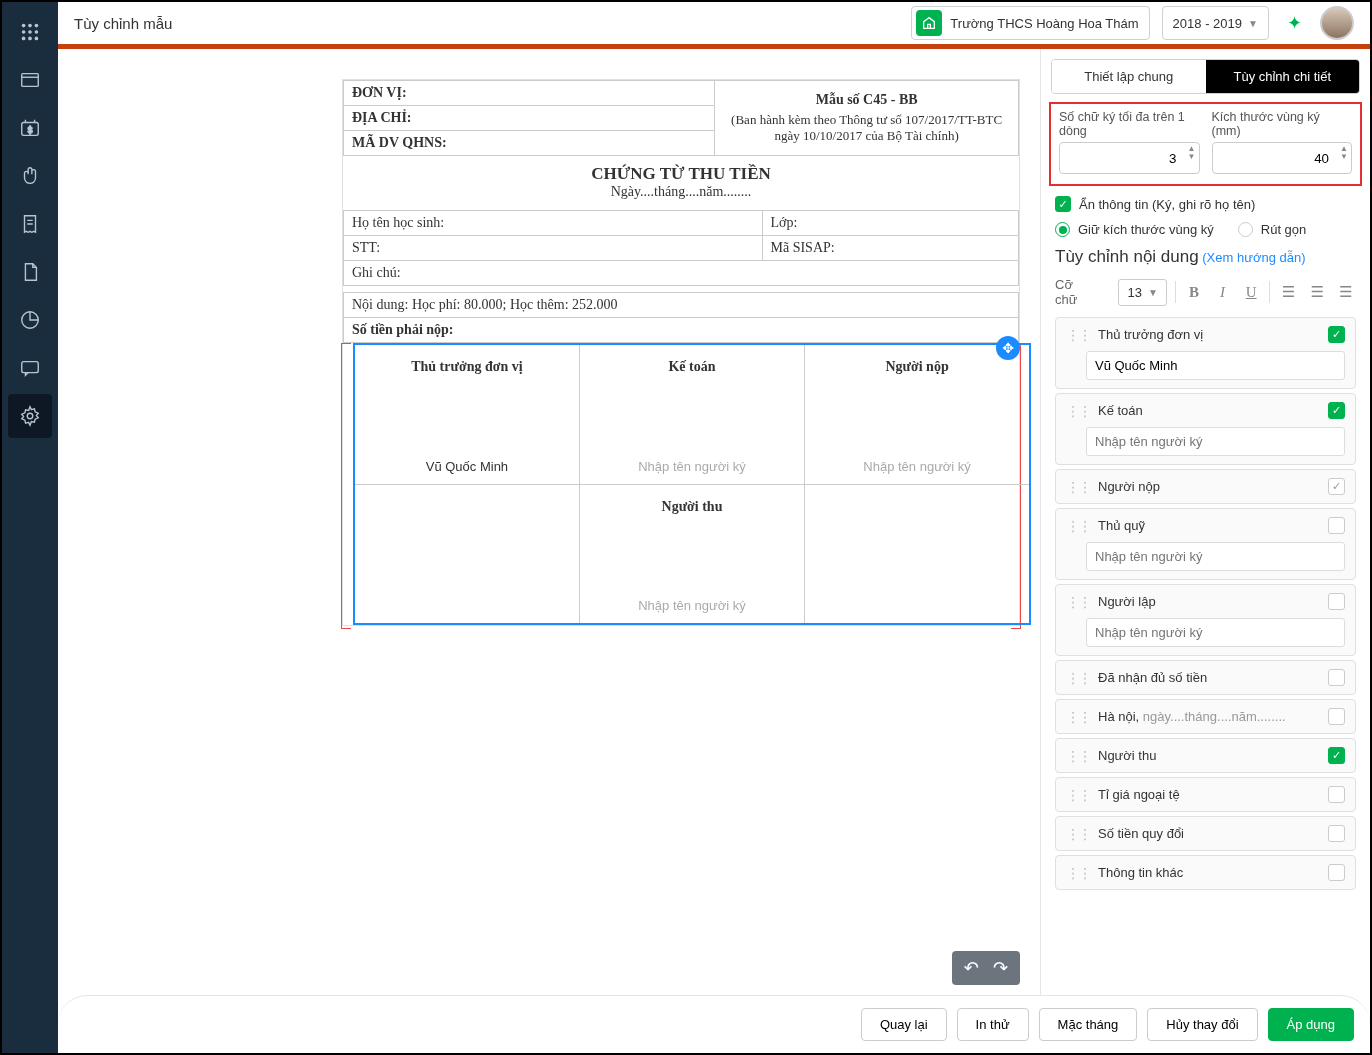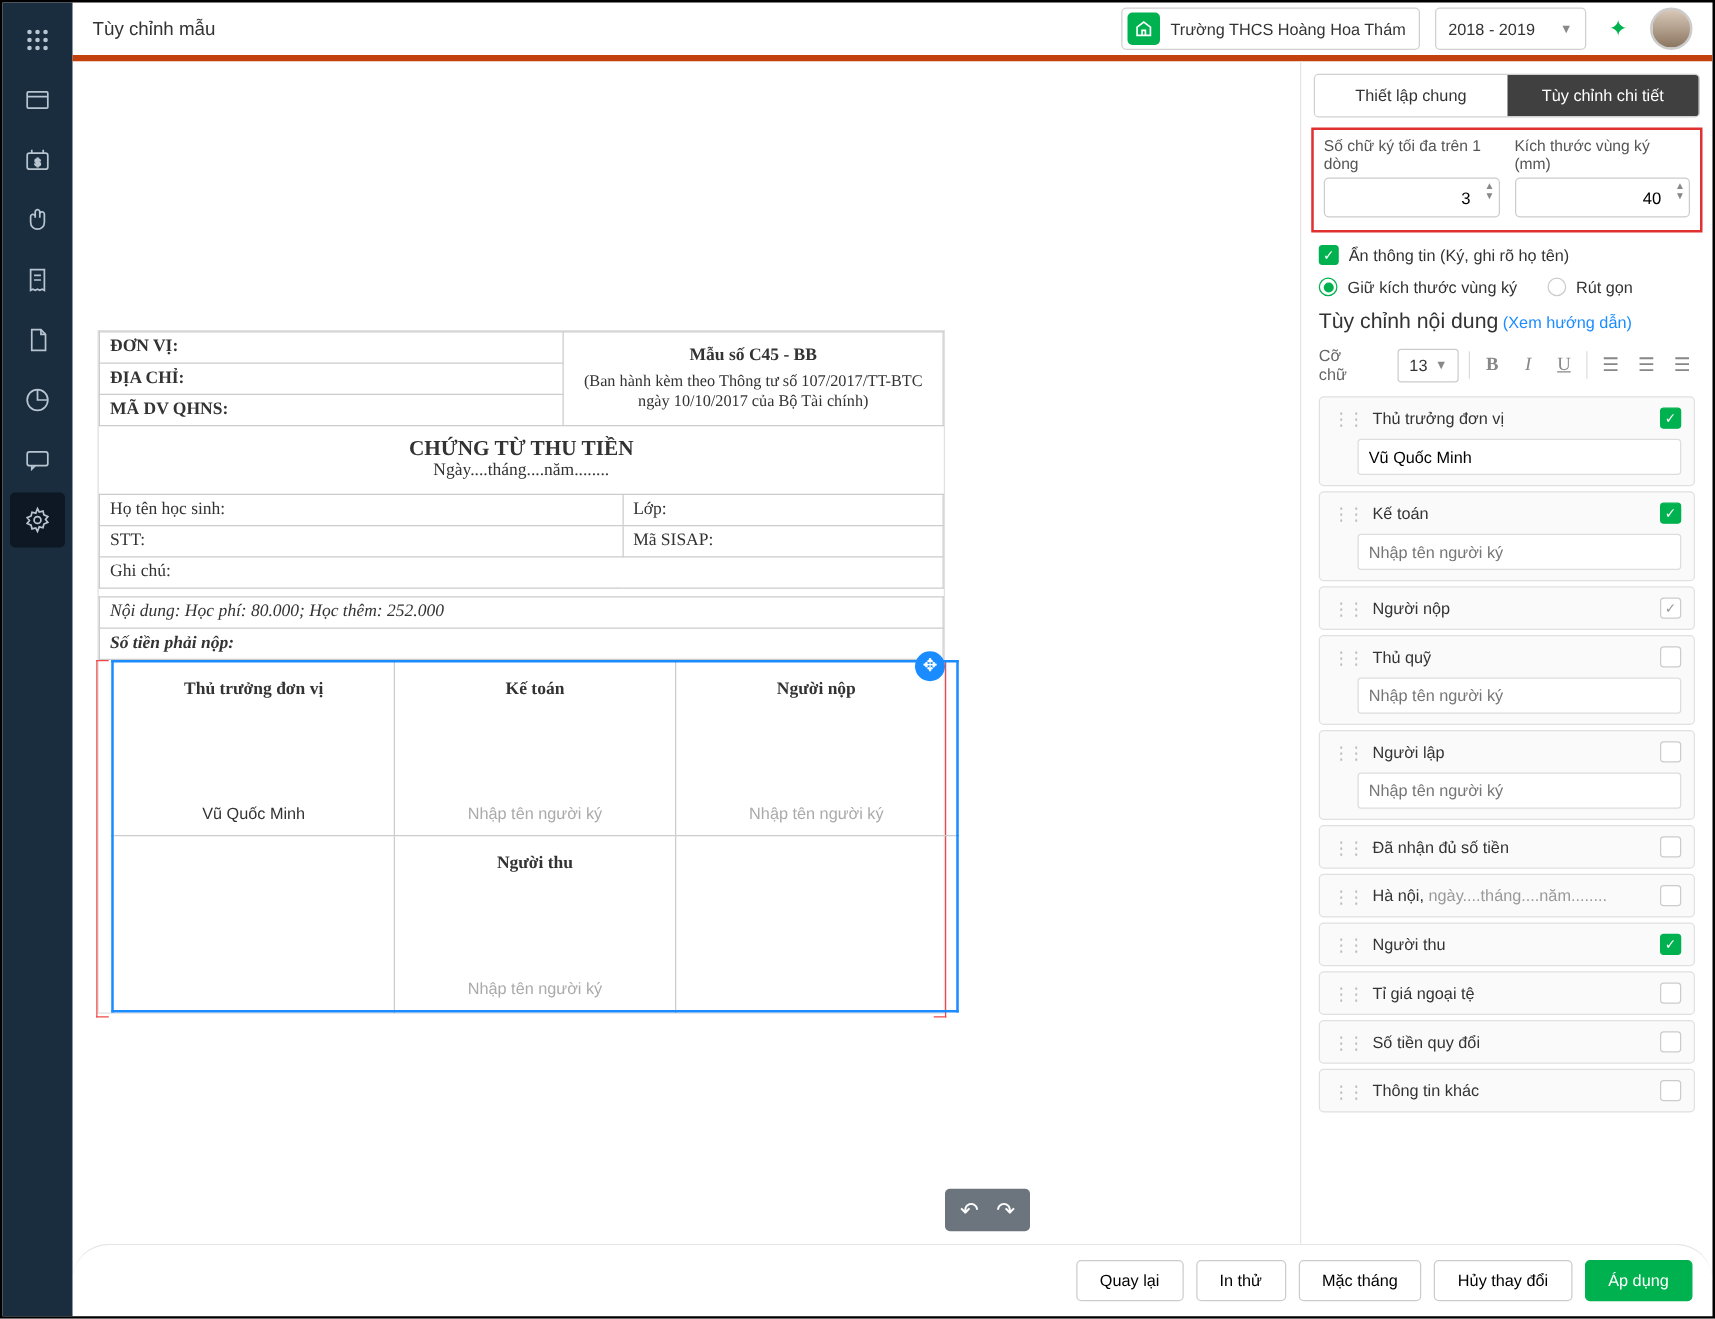--- a/index.html
+++ b/index.html
@@ -7,26 +7,26 @@
 .app { display: flex; height: 1055px; width: 1372px; border: 2px solid #000; }
 .sidebar { width: 56px; background: #1a2d3f; display: flex; flex-direction: column; align-items: center; padding-top: 8px; gap: 4px; }
 .sidebar-icon { width: 44px; height: 44px; display: flex; align-items: center; justify-content: center; color: #b8c5d0; cursor: pointer; border-radius: 4px; }
 .sidebar-icon.active { background: #0d1824; }
 .sidebar-icon svg { width: 22px; height: 22px; }
 .main { flex: 1; display: flex; flex-direction: column; }
 .topbar { height: 47px; border-bottom: 5px solid #c2410c; display: flex; align-items: center; padding: 0 16px; gap: 12px; }
 .topbar-title { font-size: 15px; font-weight: 500; flex: 1; }
 .school-badge { display: flex; align-items: center; gap: 8px; border: 1px solid #d0d0d0; border-radius: 4px; padding: 4px 10px 4px 4px; height: 34px; }
 .school-badge .sch-icon { width: 26px; height: 26px; background: #00b14f; border-radius: 4px; display: flex; align-items: center; justify-content: center; color: #fff; }
-.year-select { border: 1px solid #d0d0d0; border-radius: 4px; padding: 6px 10px; height: 34px; display: flex; align-items: center; gap: 20px; cursor: pointer; }
+.year-select { border: 1px solid #d0d0d0; border-radius: 4px; padding: 6px 10px; height: 34px; display: flex; align-items: center; gap: 6px; cursor: pointer; }
 .chev { font-size: 10px; color: #888; }
 .avatar { width: 34px; height: 34px; border-radius: 50%; background: linear-gradient(#d9c8b8,#8a7560); border:2px solid #ccc; }
 .magic-icon { color: #00b14f; font-size:18px; cursor:pointer; padding:0 6px;}
 .content { flex: 1; display: flex; overflow: hidden; }
-.preview-area { flex: 1; display: flex; align-items: center; overflow: auto; padding: 30px 20px 0; position:relative; }
+.preview-area { flex: 1; display: flex; flex-direction: column; align-items: flex-end; overflow: auto; padding: 30px 20px 0; position:relative; }
 .doc { width: 678px; background: #fff; border: 1px solid #e0e0e0; font-family: 'Times New Roman', serif; font-size: 14px; }
 .doc table { width: 100%; border-collapse: collapse; }
 .doc td { border: 1px solid #ccc; padding: 4px 8px; vertical-align: top; }
 .doc-title { text-align: center; font-weight: bold; font-size: 17px; padding-top: 8px; }
 .doc-date { text-align: center; padding-bottom: 10px; }
 .sig-wrap { position: relative; margin: 0 -1px; }
 .red-br { position: absolute; width: 10px; height: 286px; border: 1.5px solid #f04848; }
 .red-br.left { left: -1px; top: 0; border-right: none; }
 .red-br.right { right: -1px; top: 0; border-left: none; }
 .sig-table { width: calc(100% - 22px); margin: 0 11px; border: 2px solid #1a8cff; border-collapse: collapse; position: relative; }
@@ -34,21 +34,21 @@
 .sig-head { font-weight: bold; padding-top: 14px; }
 .sig-name { position: absolute; bottom: 10px; left: 0; right: 0; text-align: center; font-family: Arial; font-size: 13px; }
 .sig-name.ph { color: #aaa; }
 .sig-cell { position: relative; height: 100%; }
 .move-handle { position: absolute; right: 0px; top: -7px; width: 24px; height: 24px; background: #1a8cff; border-radius: 50%; color: #fff; display: flex; align-items: center; justify-content: center; font-size: 14px; z-index: 5; cursor: move; }
 .undo-redo { margin-top: auto; margin-bottom: 10px; background: #6c757d; border-radius: 4px; padding: 6px 12px; display: flex; gap: 14px; color: #fff; }
 .undo-redo span { cursor: pointer; font-size: 18px; }
 .side-panel { width: 330px; border-left: 1px solid #e5e5e5; display: flex; flex-direction: column; overflow-y:auto; }
 .tabs { display: flex; margin: 10px 10px 0; border: 1px solid #d0d0d0; border-radius: 4px; overflow: hidden; }
 .tab { flex: 1; text-align: center; padding: 9px 4px; cursor: pointer; font-size: 13px; background:#fff; }
-.tab.active { background: #404040; color: #fff; font-weight: 500; }
+.tab.active { background: #000000; color: #fff; font-weight: 500; }
 .red-box { margin: 8px 8px 0; border: 2px solid #e03030; padding: 6px 8px 10px; display: flex; gap: 12px; }
 .red-box .col { flex: 1; }
 .red-box label { font-size: 12.5px; color: #555; display:block; margin-bottom:4px; }
 .num-input { width: 100%; border: 1px solid #ccc; border-radius: 4px; padding: 6px 22px 6px 8px; text-align: right; position: relative; height:32px; }
 .spin { position: absolute; right: 4px; top: 3px; display:flex; flex-direction:column; font-size:8px; color:#888; line-height:1; gap:2px; }
 .num-wrap { position: relative; }
 .panel-body { padding: 10px 14px; display: flex; flex-direction: column; gap: 10px; }
 .chk-row { display: flex; align-items: center; gap: 8px; font-size: 13px; }
 .chk { width: 16px; height: 16px; border: 1.5px solid #00b14f; border-radius: 3px; background: #00b14f; color: #fff; display: flex; align-items: center; justify-content: center; font-size: 11px; cursor:pointer; }
 .radio-row { display: flex; gap: 24px; align-items: center; }
@@ -193,21 +193,21 @@
                 </tr>
             <tr>
                   <td>STT:</td>
                   <td>Mã SISAP:</td>
                 </tr>
             <tr>
                   <td colspan="2">Ghi chú:</td>
                 </tr>
           </tbody>
             </table>
-          <table style="margin-top:6px;font-style:italic;">
+          <table style="margin-top:6px;">
             <tbody>
                 <tr>
                   <td>Nội dung: Học phí: 80.000; Học thêm: 252.000</td>
                 </tr>
             <tr>
                   <td><b>Số tiền phải nộp:</b></td>
                 </tr>
           </tbody>
             </table>
           <div class="sig-wrap">

